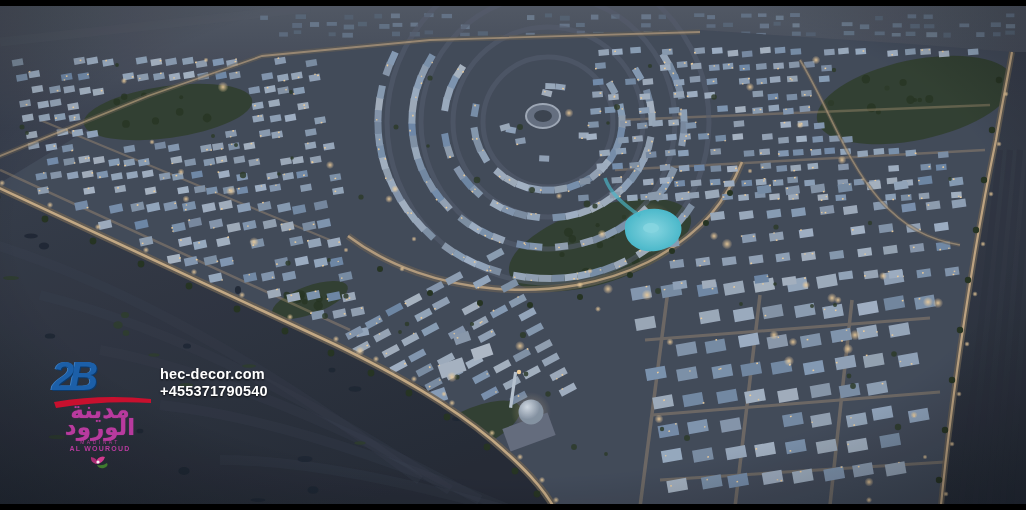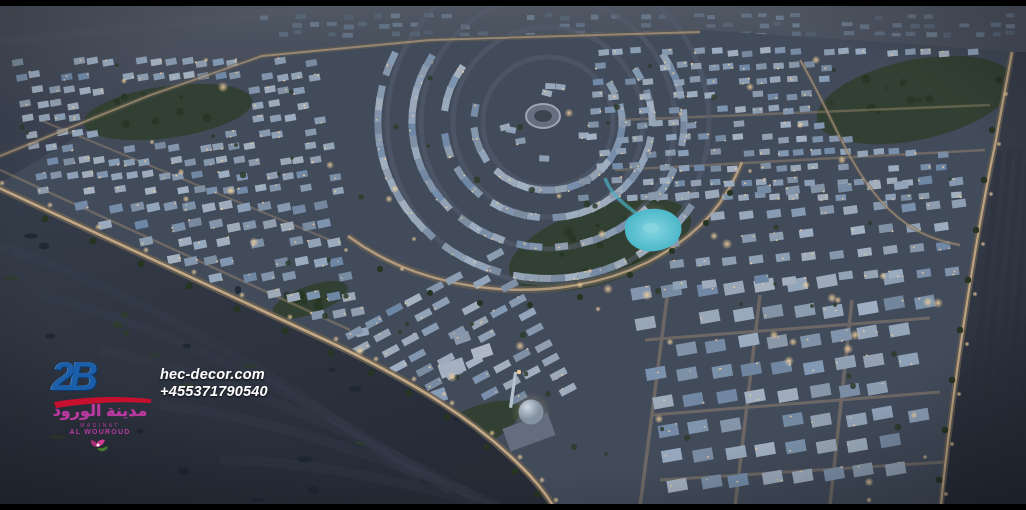--- a/index.html
+++ b/index.html
@@ -12,23 +12,23 @@
   
   #wm{position:absolute;left:52px;top:358px;z-index:30;}
   .wm-row{display:flex;align-items:flex-start;}
   .logo2b-wrap{position:relative;width:100px;height:50px;}
   .logo2b{font-weight:bold;font-style:italic;font-size:40px;line-height:36px;
           letter-spacing:-5px;color:#1c5fa8;
           text-shadow:1px 1px 0 #0d3a6b, -1px 0 0 #3d7fc4;}
   .swoosh{position:absolute;left:2px;top:38px;}
   .contact{margin-left:8px;margin-top:8px;color:#fff;font-weight:bold;
            font-size:14.5px;line-height:17px;letter-spacing:.2px;
-           text-shadow:0 1px 2px rgba(0,0,0,.8);font-style:italic;}
+           text-shadow:0 1px 2px rgba(0,0,0,.8);}
   #brandmark{position:absolute;left:0px;top:44px;width:96px;text-align:center;color:#b83a9e;}
-  .brand-ar{font-size:16px;line-height:17px;font-weight:bold;
+  .brand-ar{font-size:23px;line-height:17px;font-weight:bold;
             text-shadow:0 0 1px rgba(184,58,158,.8);}
   .brand-l1{font-size:5px;letter-spacing:2.5px;margin-top:3px;}
   .brand-l2{font-size:7px;font-weight:bold;letter-spacing:1.2px;}
   .flower{margin-top:1px;}
 </style>
 </head>
 <body>
 
 <div id="stage">
   <svg id="scene" width="1026" height="510" viewBox="0 0 1026 510">

